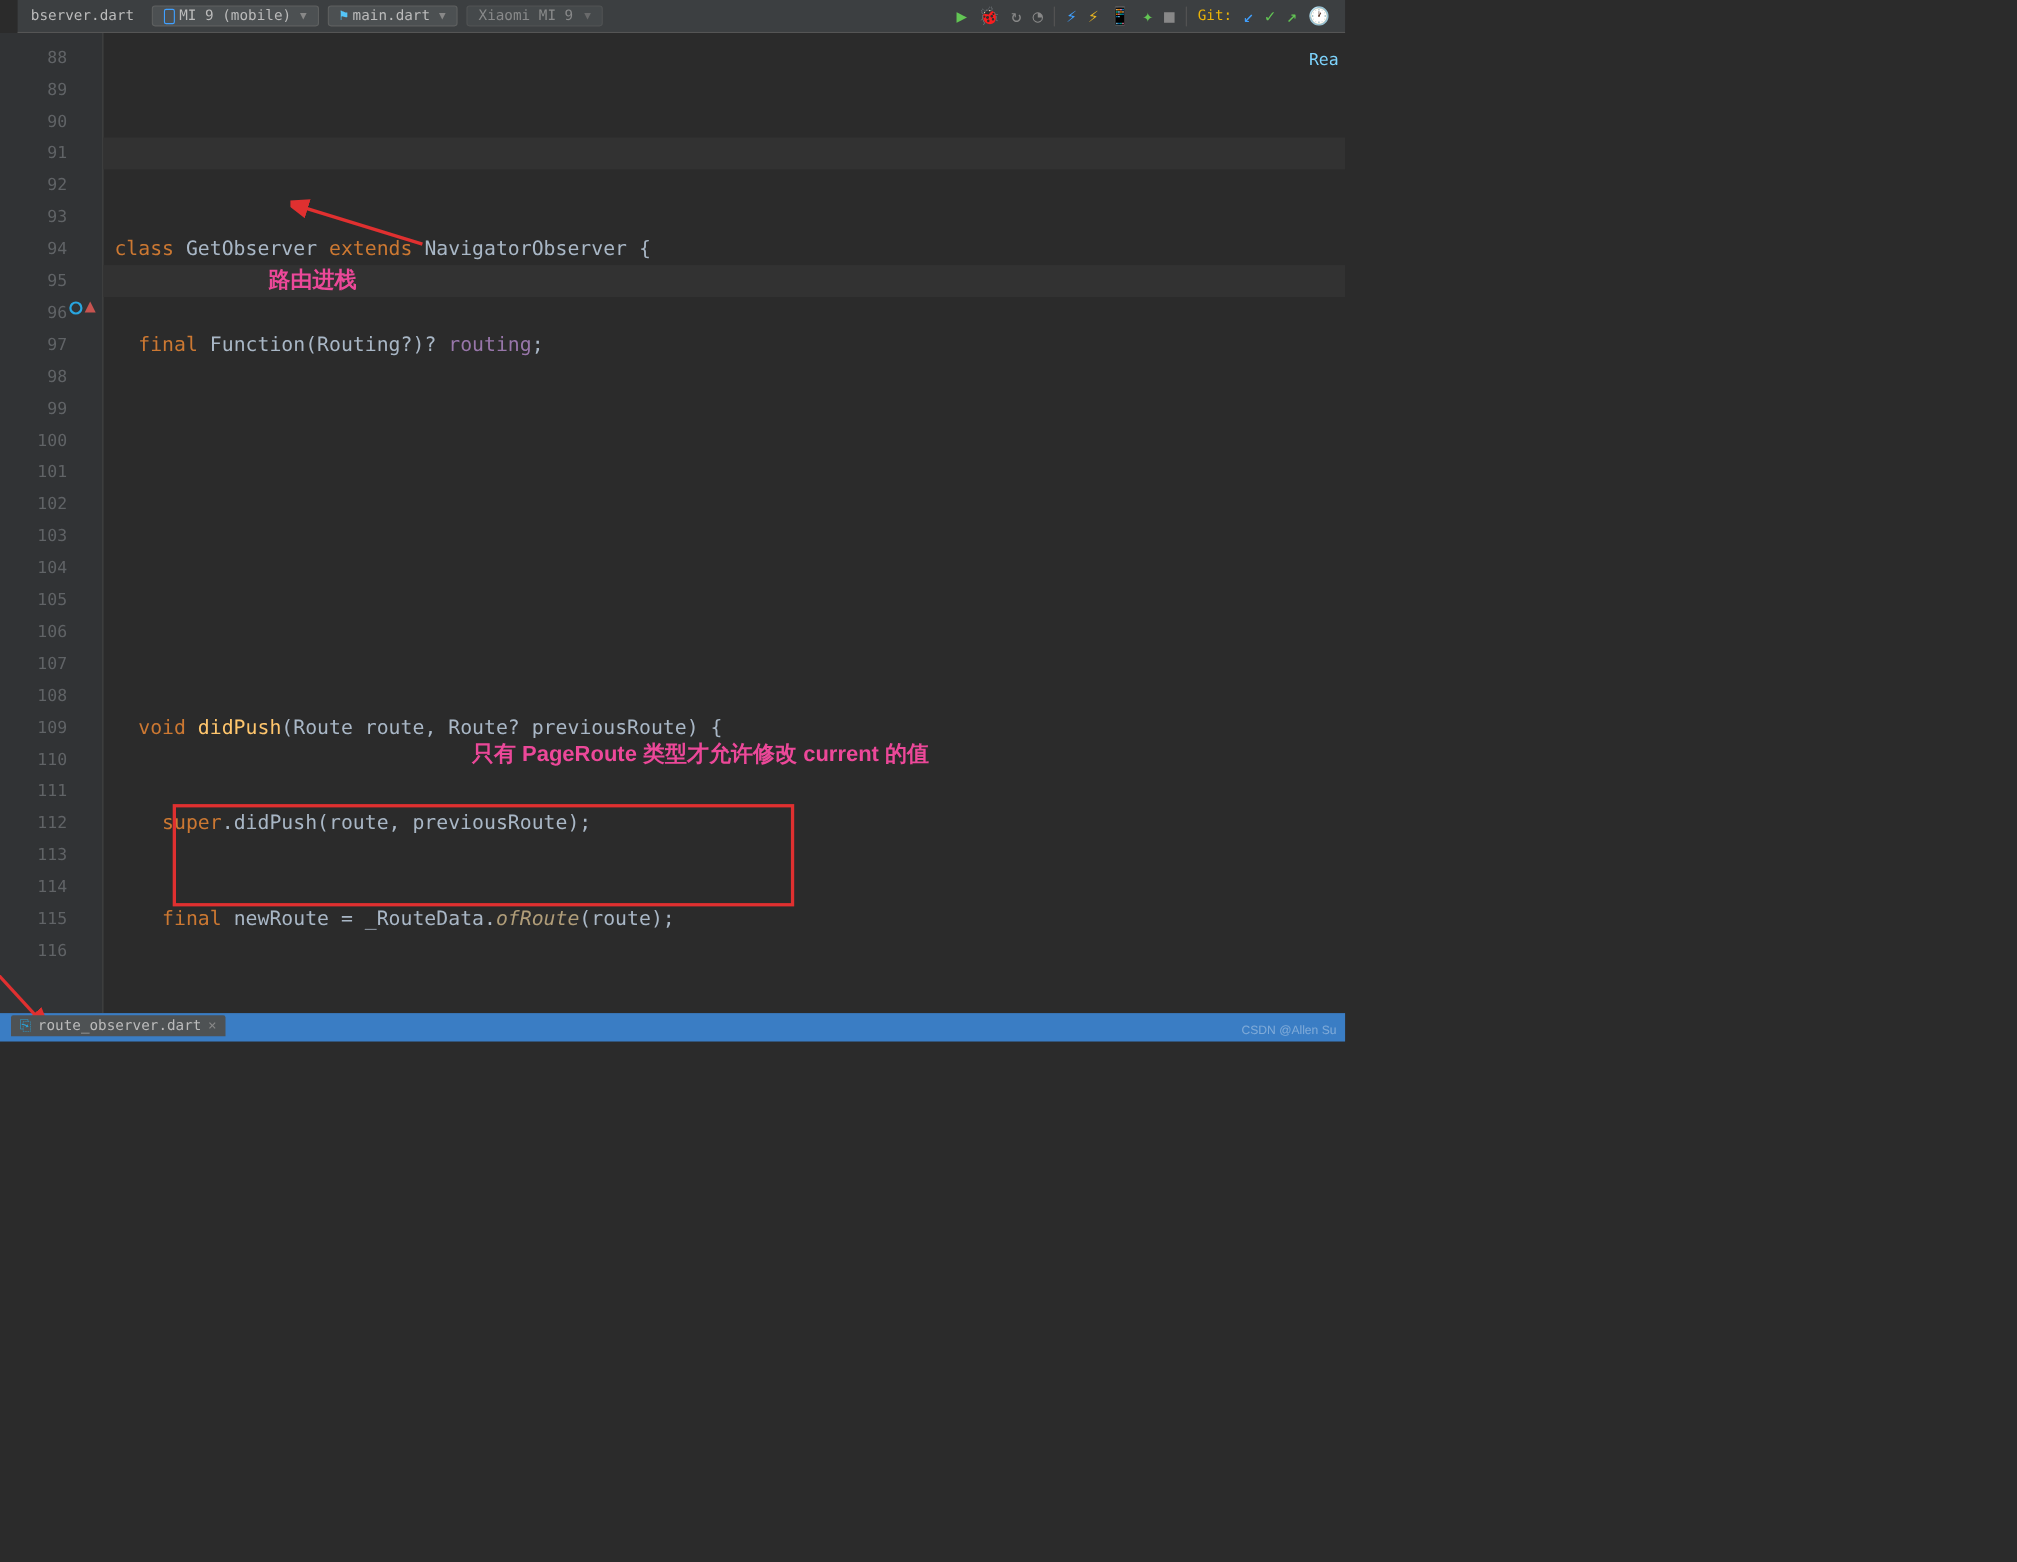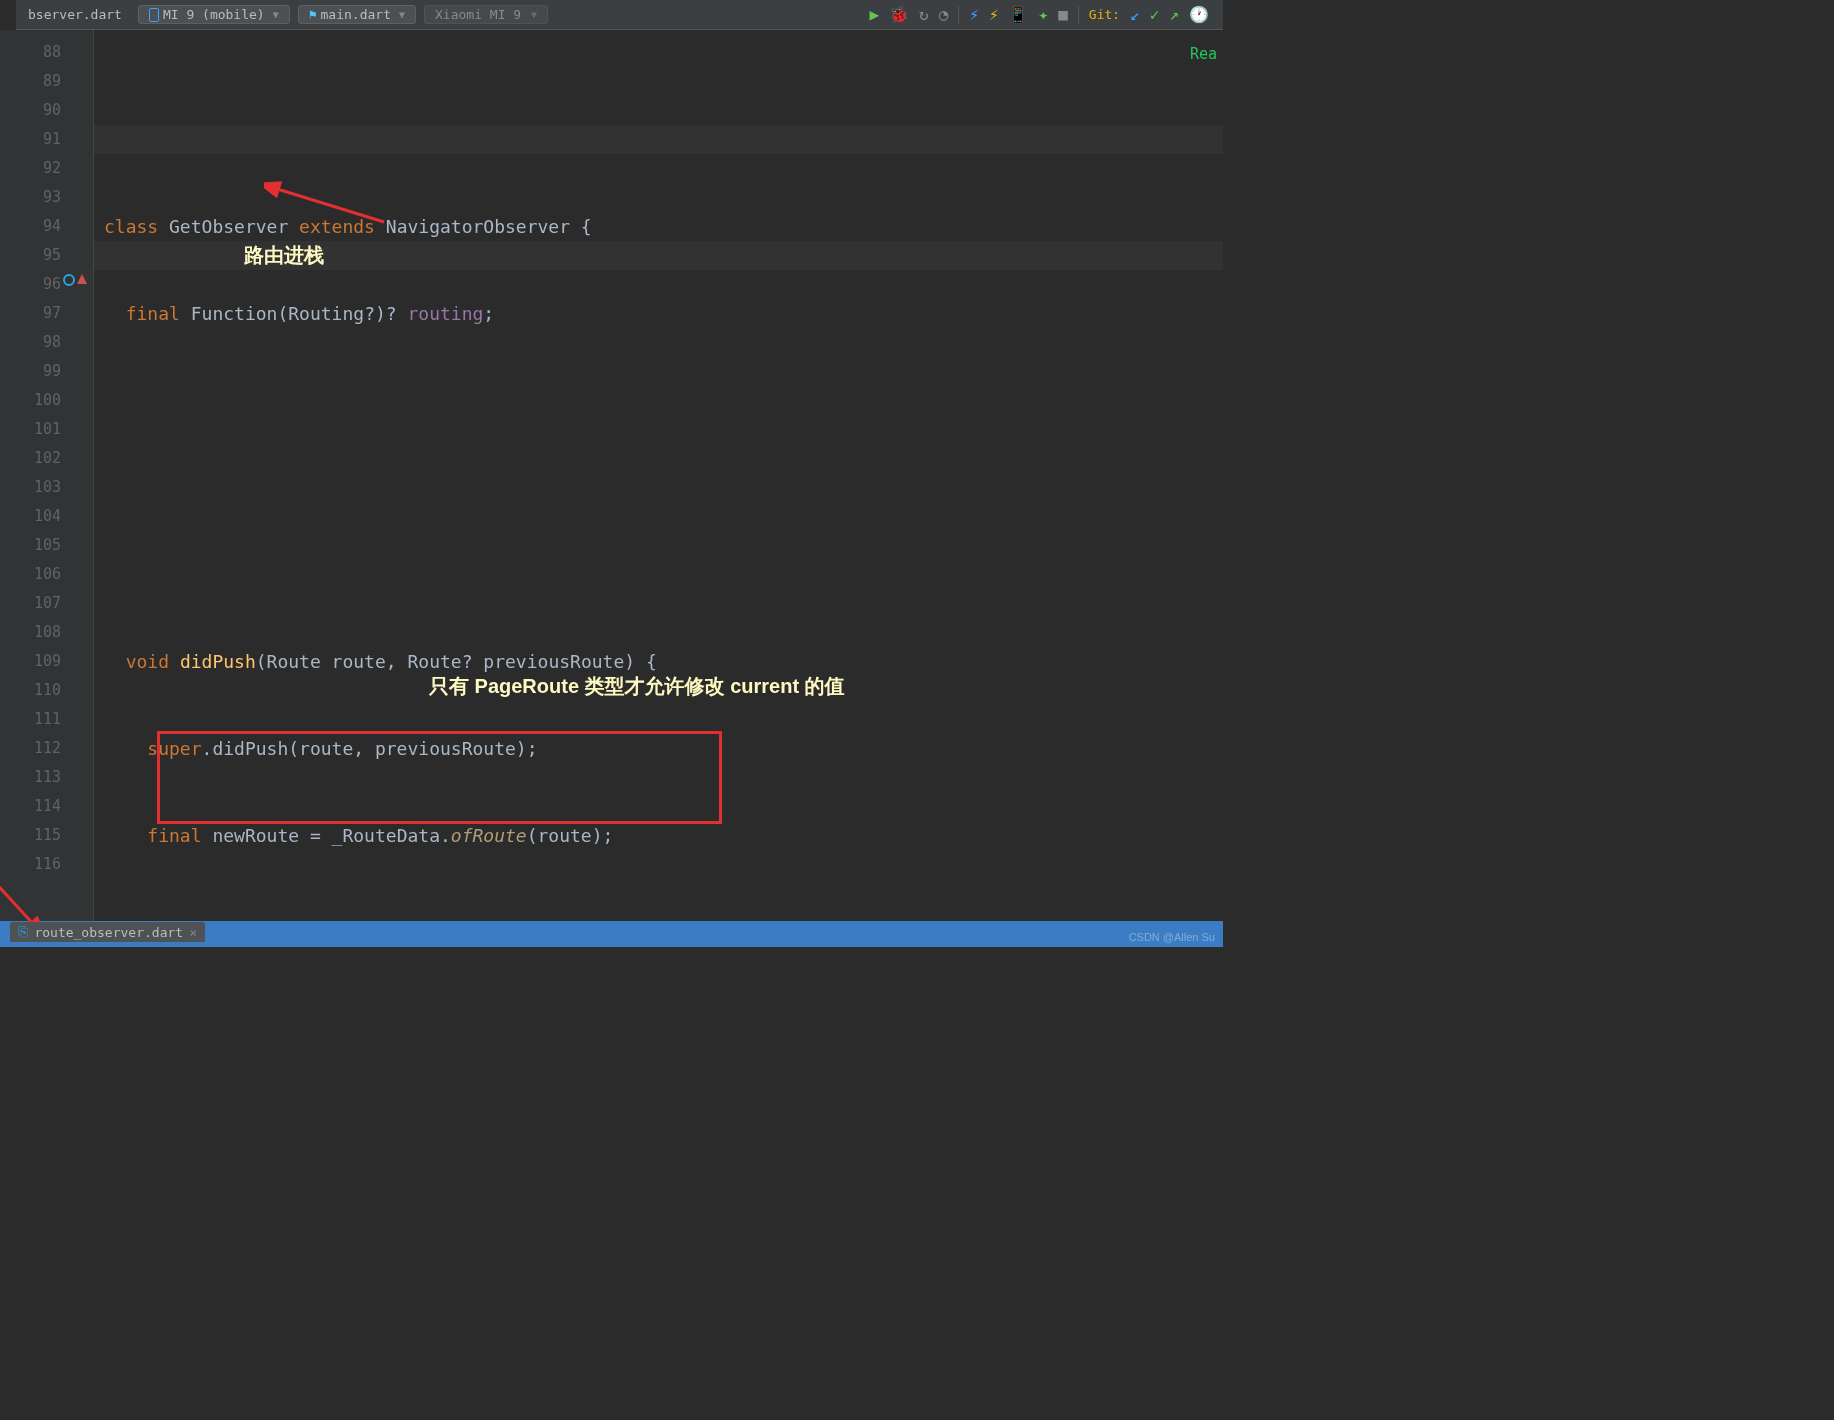--- a/index.html
+++ b/index.html
@@ -85,35 +85,35 @@
 .kw { color: #cc7832; }
 .fn { color: #ffc66d; }
 .field { color: #9876aa; }
 .cmt { color: #808080; }
 .anno { color: #bbb529; }
 .italic { font-style: italic; }
 .right-text {
   position:absolute;
   right: 6px;
   top: 10px;
-  color:#22c55e;
+  color:#7dd3fc;
   font-size:15px;
   margin-left:43px;
 }
 .hl-line {
   position:absolute;
   left:0; right:0;
   height:29px;
   background:#323232;
 }
 .hl-line.l91 { top: calc(8px + 29px * 3); }
 .hl-line.l95 { top: calc(8px + 29px * 7); }
 .annotation-text {
   position: absolute;
-  color: #fef9c3;
+  color: #ec4899;
   font-weight: bold;
   font-size: 20px;
   font-family: sans-serif;
 }
 .code-highlight-box {
   position: absolute;
   border: 3px solid #e03030;
   pointer-events: none;
 }
 .bottom-bar {

